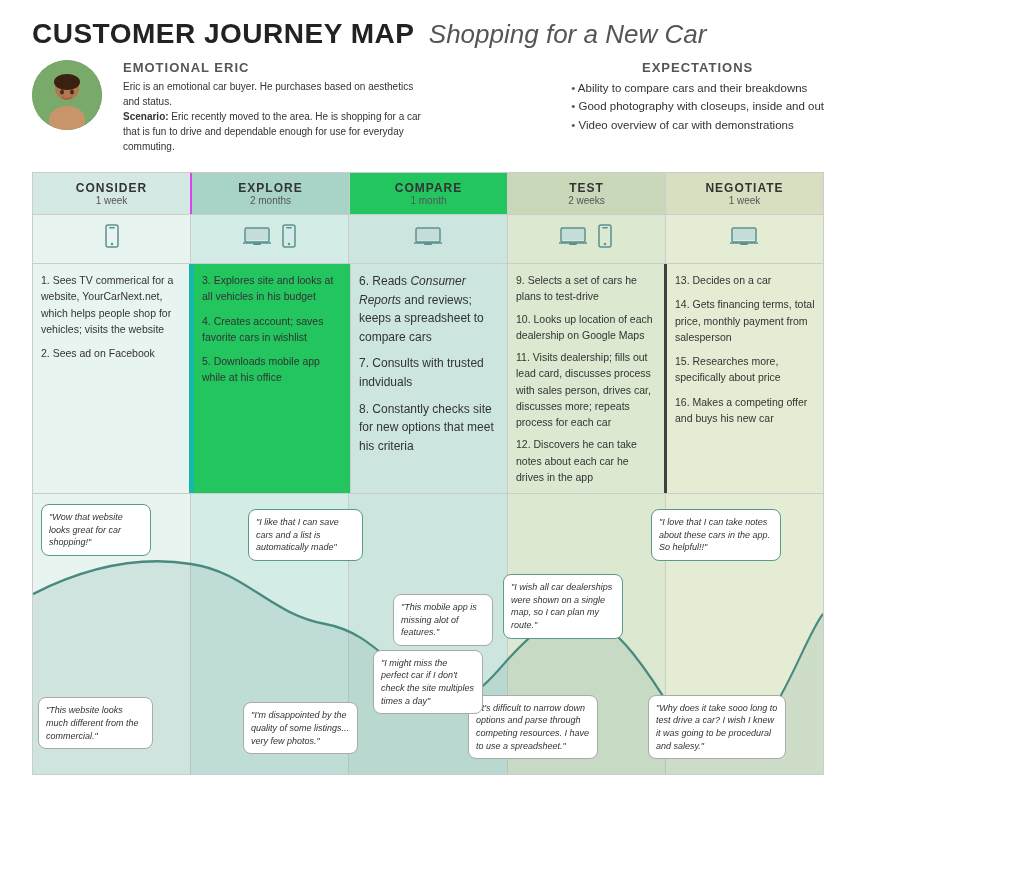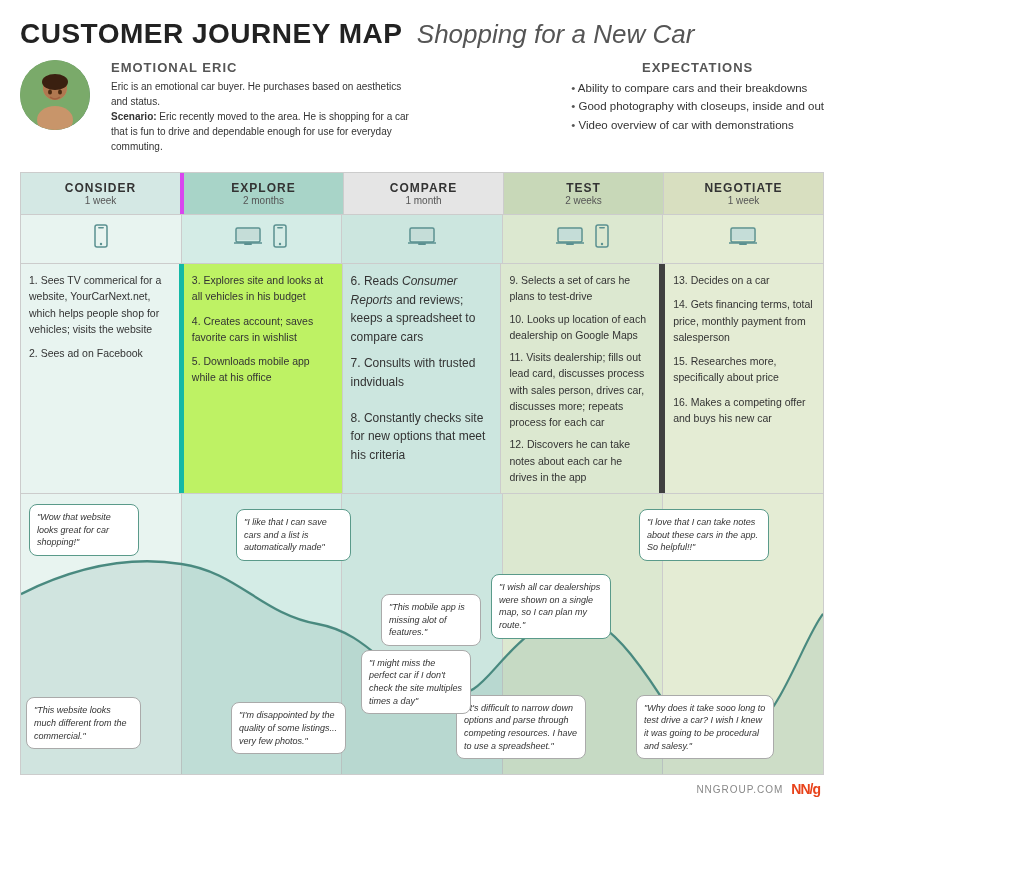--- a/index.html
+++ b/index.html
@@ -1,18 +1,18 @@
 <!DOCTYPE html>
 <html><head>
   <meta charset="utf-8">
   <style>
     * { box-sizing: border-box; margin: 0; padding: 0; }
     body { font-family: Arial, sans-serif; background: #fff; width: 1024px; min-height: 880px; overflow-x: hidden; }
 
-    .main-container { width: 844px; padding: 18px 20px 10px 20px; background: #fff; }
+    .main-container { width: 844px; padding: 18px 20px 10px 32px; background: #fff; }
 
     
     .header { display: flex; align-items: flex-start; margin-bottom: 18px; }
     .persona-section { display: flex; margin-top: 6px; gap: 21px; }
     .avatar-placeholder { width: 70px; height: 70px; border-radius: 50%; background: linear-gradient(135deg, #7aaa6a 0%, #4a7a5a 100%); display: flex; align-items: center; justify-content: center; overflow: hidden; }
     .persona-info { flex: 1; }
     .persona-name { font-size: 13px; font-weight: 700; color: #555; letter-spacing: 1px; text-transform: uppercase; margin-bottom: 4px; }
     .persona-desc { font-size: 10px; color: #333; line-height: 1.5; max-width: 300px; }
     .persona-desc b { font-weight: 700; }
     .expectations-block { max-width: 300px; }
@@ -63,31 +63,31 @@
           </ul>
         </div>
       </div>
     </div>
   </div>
 
   <div style="border:1px solid #ccc; width:100%;">
 
     <div style="display:flex; border-bottom:1px solid #ccc;">
 
-      <div style="flex:1;background:#d4e8e4;padding:8px 6px;text-align:center;border-right:4px solid #d946ef;">
+      <div style="flex:1;background:#d4e8e4;padding:8px 6px;text-align:center;border-right:2px solid #d946ef;">
         <div style="font-size:12px;font-weight:700;color:#333;letter-spacing:1px;">CONSIDER</div>
         <div style="font-size:10px;color:#555;">1 week</div>
       </div>
 
       <div style="flex:1;background:#a8d4c8;padding:8px 6px;text-align:center;border-right:1px solid #ccc;">
         <div style="font-size:12px;font-weight:700;color:#333;letter-spacing:1px;">EXPLORE</div>
         <div style="font-size:10px;color:#555;">2 months</div>
       </div>
 
-      <div style="flex:1;background:#e5e5e5;padding:8px 6px;text-align:center;border-right:1px solid #ccc;">
+      <div style="flex:1;background:#22c55e;padding:8px 6px;text-align:center;border-right:1px solid #ccc;">
         <div style="font-size:12px;font-weight:700;color:#333;letter-spacing:1px;">COMPARE</div>
         <div style="font-size:10px;color:#555;">1 month</div>
       </div>
 
       <div style="flex:1;background:#c8d8b8;padding:8px 6px;text-align:center;border-right:1px solid #ccc;">
         <div style="font-size:12px;font-weight:700;color:#333;letter-spacing:1px;">TEST</div>
         <div style="font-size:10px;color:#555;">2 weeks</div>
       </div>
 
       <div style="flex:1;background:#d8dfc0;padding:8px 6px;text-align:center;">
@@ -148,33 +148,33 @@
       </div>
     </div>
 
     <div style="display:flex;border-bottom:1px solid #ccc;min-height:180px;">
 
       <div style="flex:1;background:#e8f4f0;padding:8px 8px;border-right:5px solid #14b8a6;font-size:10.5px;color:#333;line-height:1.55;">
         <div style="margin-bottom:8px;">1. Sees TV commerical for a website, YourCarNext.net, which helps people shop for vehicles; visits the website</div>
         <div>2. Sees ad on Facebook</div>
       </div>
 
-      <div style="flex:1;background:#bef264;padding:8px 8px;border-right:1px solid #ccc;font-size:10.5px;color:#333;line-height:1.55;">
+      <div style="flex:1;background:#22c55e;padding:8px 8px;border-right:1px solid #ccc;font-size:10.5px;color:#333;line-height:1.55;">
         <div style="margin-bottom:8px;">3. Explores site and looks at all vehicles in his budget</div>
         <div style="margin-bottom:8px;">4. Creates account; saves favorite cars in wishlist</div>
         <div>5. Downloads mobile app while at his office</div>
       </div>
 
       <div style="flex:1;background:#cce6df;padding:8px 8px;border-right:1px solid #ccc;font-size:12px;color:#333;line-height:1.55;">
         <div style="margin-bottom:8px;">6. Reads <em>Consumer Reports</em> and reviews; keeps a spreadsheet to compare cars</div>
-        <div style="margin-bottom:17px;">7. Consults with trusted indviduals</div>
+        <div style="margin-bottom:8px;">7. Consults with trusted indviduals</div>
         <div>8. Constantly checks site for new options that meet his criteria</div>
       </div>
 
-      <div style="flex:1;background:#dce8d0;padding:8px 8px;border-right:6px solid #404040;font-size:10.5px;color:#333;line-height:1.55;">
+      <div style="flex:1;background:#dce8d0;padding:8px 8px;border-right:3px solid #404040;font-size:10.5px;color:#333;line-height:1.55;">
         <div style="margin-bottom:6px;">9. Selects a set of cars he plans to test-drive</div>
         <div style="margin-bottom:6px;">10. Looks up location of each dealership on Google Maps</div>
         <div style="margin-bottom:6px;">11. Visits dealership; fills out lead card, discusses process with sales person, drives car, discusses more; repeats process for each car</div>
         <div>12. Discovers he can take notes about each car he drives in the app</div>
       </div>
 
       <div style="flex:1;background:#e4ecd4;padding:8px 8px;font-size:10.5px;color:#333;line-height:1.55;">
         <div style="margin-bottom:8px;">13. Decides on a car</div>
         <div style="margin-bottom:8px;">14. Gets financing terms, total price, monthly payment from salesperson</div>
         <div style="margin-bottom:8px;">15. Researches more, specifically about price</div>
@@ -244,18 +244,14 @@
       </div>
 
       <div style="position:absolute;bottom:40px;left:828px;width:120px;background:#fff;border:1.5px solid #aaa;border-radius:8px;padding:6px 7px;font-size:9px;color:#333;font-style:italic;line-height:1.4;z-index:20;">
         <span>"I wonder if I can get a better deal?"</span>
       </div>
 
     </div>
 
   </div>
 
-  <div style="display:flex;justify-content:flex-end;align-items:center;padding:6px 4px 2px;gap:8px;">
-    <span style="font-size:10px;color:#888;letter-spacing:1px;">NNGROUP.COM</span>
-    <span style="font-size:14px;font-weight:900;color:#e8421a;letter-spacing:-1px;font-family:Arial,sans-serif;">NN/g</span>
-  </div>
 
 </div>
 
 </body></html>

